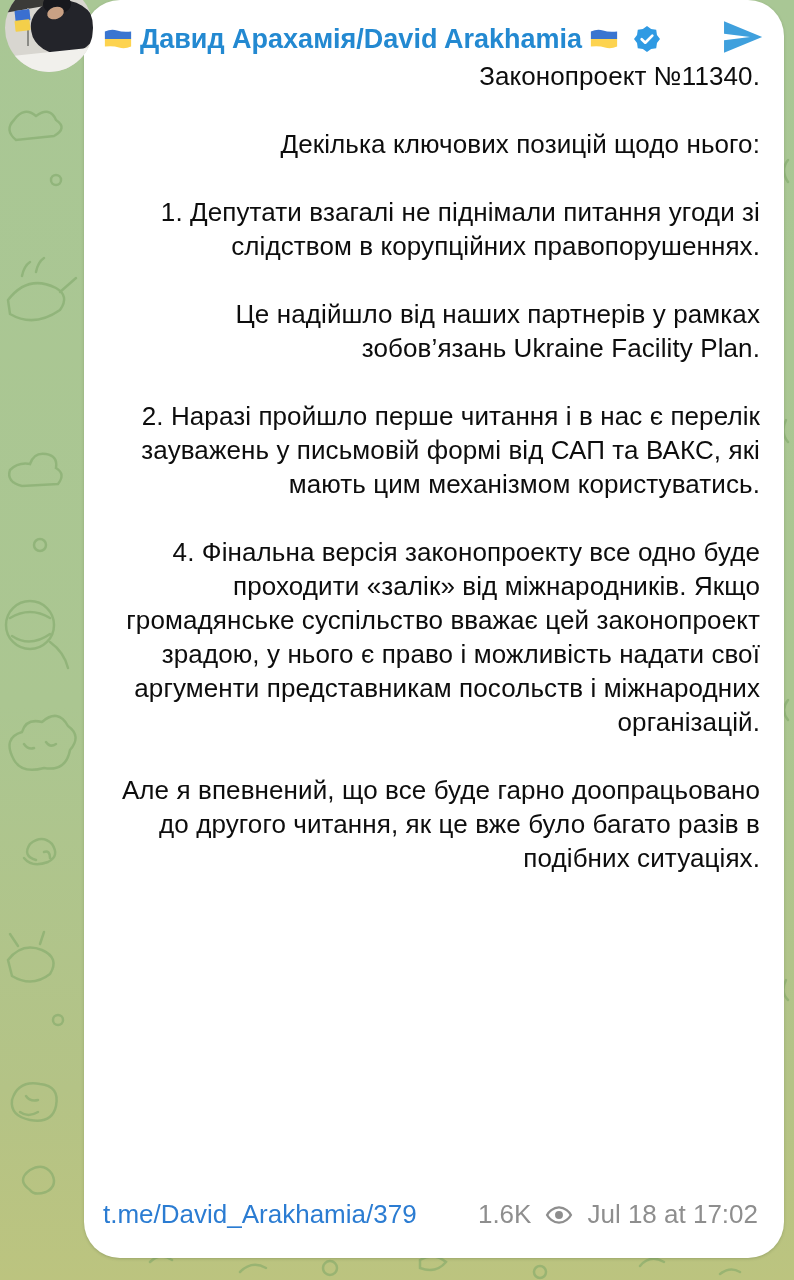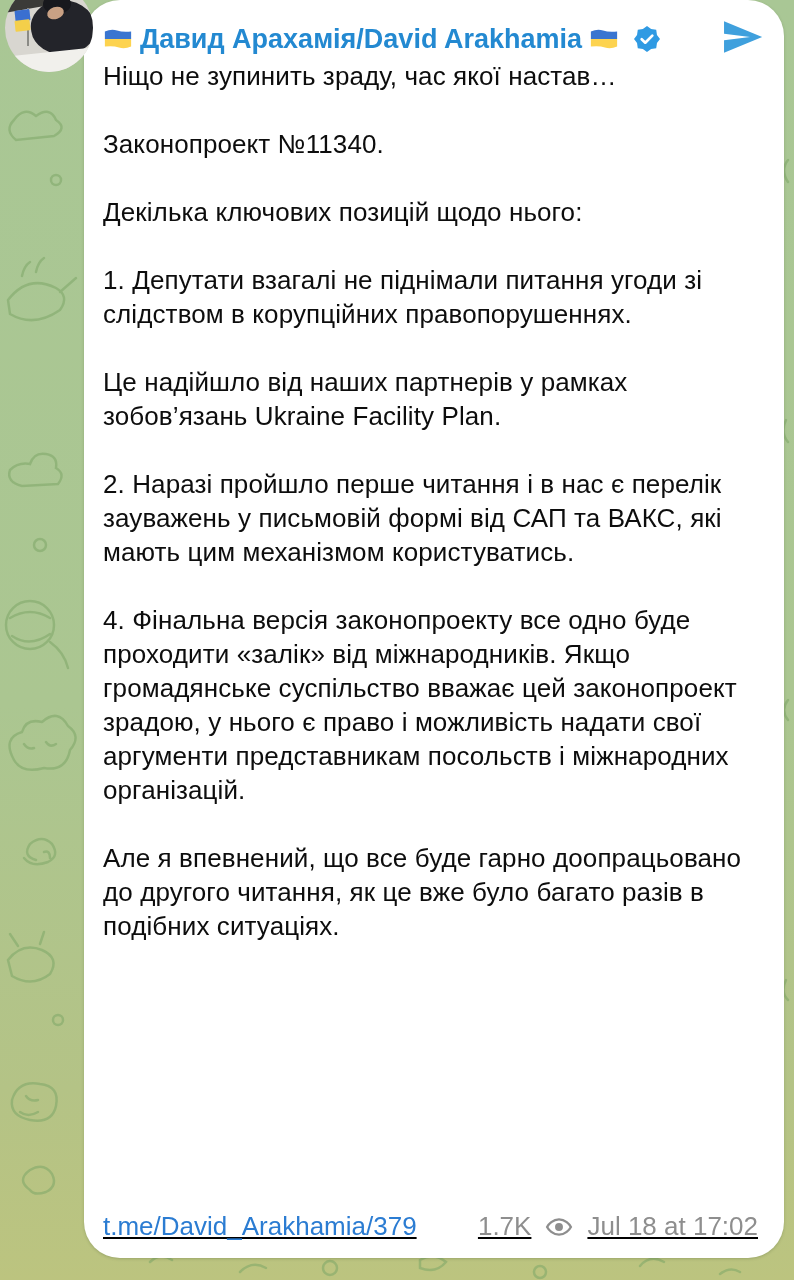--- a/index.html
+++ b/index.html
@@ -8,21 +8,21 @@
 
   .stage { position:relative; width:794px; height:1280px;
            background:linear-gradient(180deg,#a9c795 0%, #abc691 55%, #b4c386 85%, #bcc47f 100%);
            overflow:hidden; }
 
   .doodles { position:absolute; left:0; top:0; width:794px; height:1280px; }
 
   .bubble { position:absolute; left:84px; top:0; width:700px; height:1258px;
             background:#ffffff; border-radius:36px;
             box-shadow:0 1px 3px rgba(60,80,40,.25);
-            padding:22px 28px 60px 19px; }
+            padding:22px 28px 60px 19px;text-align:right; }
 
   
   .avatar { position:absolute; left:5px; top:-16px; width:88px; height:88px;
             border-radius:50%; overflow:hidden; background:#d8d6d0; z-index:3; cursor:pointer; }
   .ph-arm { position:absolute; left:-10px; top:4px; width:74px; height:20px; background:#3b3b38;
             transform:rotate(-10deg); border-radius:10px; }
   .ph-arm2 { position:absolute; left:52px; top:-2px; width:40px; height:16px; background:#4a4a46;
             transform:rotate(14deg); border-radius:8px; }
   .ph-person { position:absolute; left:26px; top:16px; width:64px; height:54px; background:#23242a;
             border-radius:46% 54% 42% 50%; transform:rotate(-8deg); }
@@ -45,22 +45,22 @@
   .verified-svg { width:26px; height:26px; margin-left:8px; flex:0 0 auto; }
   .share-plane { position:absolute; top:15px; right:19px; width:46px; height:44px; cursor:pointer; }
 
   
   .msg-text { margin-top:3px; width:657px; }
   .msg-text p { font-size:26px; line-height:34px; color:#0d0d0d; margin-top:34px;
                 letter-spacing:.1px; }
   .msg-text p:first-child { margin-top:0; }
 
   
-  .footer { position:absolute; left:19px; right:26px; bottom:16px;
-            display:flex; justify-content:space-between; align-items:center;text-decoration:underline; }
+  .footer { position:absolute; left:19px; right:26px; bottom:28px;
+            display:flex; justify-content:space-between; align-items:center; }
   .msg-link { color:#2b7cd2; font-size:26px; text-decoration:none; cursor:pointer; }
   .meta { display:flex; align-items:center; gap:10px; color:#8e8e8e; font-size:26px; }
   .eye-svg { width:28px; height:28px; margin:0 4px; }
 </style>
 </head>
 <body>
 
 <div class="stage">
 
   <svg class="doodles" viewBox="0 0 794 1280" fill="none" stroke="#7ea768" stroke-width="2.5" opacity="0.55" stroke-linecap="round">
@@ -116,34 +116,33 @@
         <polygon fill="#2f9ae3" points="24,12 21.2,15.8 20.5,20.5 15.8,21.2 12,24 8.2,21.2 3.5,20.5 2.8,15.8 0,12 2.8,8.2 3.5,3.5 8.2,2.8 12,0 15.8,2.8 20.5,3.5 21.2,8.2"></polygon>
         <path d="M7.1 12.2 L10.4 15.4 L16.9 8.9" stroke="#ffffff" stroke-width="2.5" fill="none" stroke-linecap="round" stroke-linejoin="round"></path>
       </svg>
     </div>
 
     <svg class="share-plane" viewBox="0 0 24 24">
       <path fill="#3fa0dd" d="M2.2 20.6 L23 12 L2.2 3.4 L2.2 10.2 L16.4 12 L2.2 13.8 Z"></path>
     </svg>
 
     <div class="msg-text">
-      <p>Ніщо не зупинить зраду, час якої настав…</p>
       <p>Законопроект №11340.</p>
       <p>Декілька ключових позицій щодо нього:</p>
       <p>1. Депутати взагалі не піднімали питання угоди зі слідством в корупційних правопорушеннях.</p>
       <p>Це надійшло від наших партнерів у рамках зобов’язань Ukraine Facility Plan.</p>
       <p>2. Наразі пройшло перше читання і в нас є перелік зауважень у письмовій формі від САП та ВАКС, які мають цим механізмом користуватись.</p>
       <p>4. Фінальна версія законопроекту все одно буде проходити «залік» від міжнародників. Якщо громадянське суспільство вважає цей законопроект зрадою, у нього є право і можливість надати свої аргументи представникам посольств і міжнародних організацій.</p>
       <p>Але я впевнений, що все буде гарно доопрацьовано до другого читання, як це вже було багато разів в подібних ситуаціях.</p>
     </div>
 
     <div class="footer">
       <a class="msg-link" href="#">t.me/David_Arakhamia/379</a>
       <div class="meta">
-        <span>1.7K</span>
+        <span>1.6K</span>
         <svg class="eye-svg" viewBox="0 0 24 24">
           <path d="M12 5.5 C6.8 5.5 3 9.6 1.8 12 C3 14.4 6.8 18.5 12 18.5 C17.2 18.5 21 14.4 22.2 12 C21 9.6 17.2 5.5 12 5.5 Z" fill="none" stroke="#8e8e8e" stroke-width="2"></path>
           <circle cx="12" cy="12" r="3.4" fill="#8e8e8e"></circle>
         </svg>
         <span>Jul 18 at 17:02</span>
       </div>
     </div>
 
   </div>
 </div>

